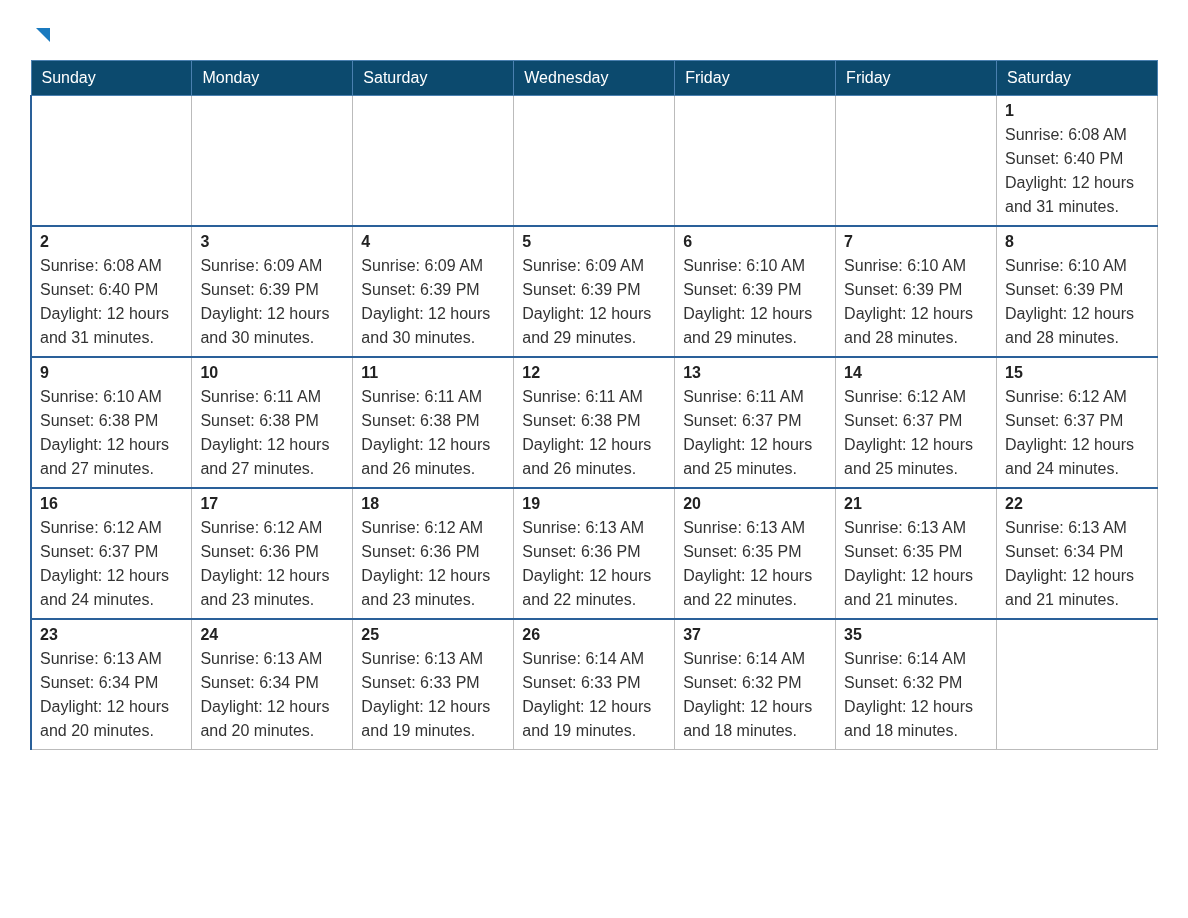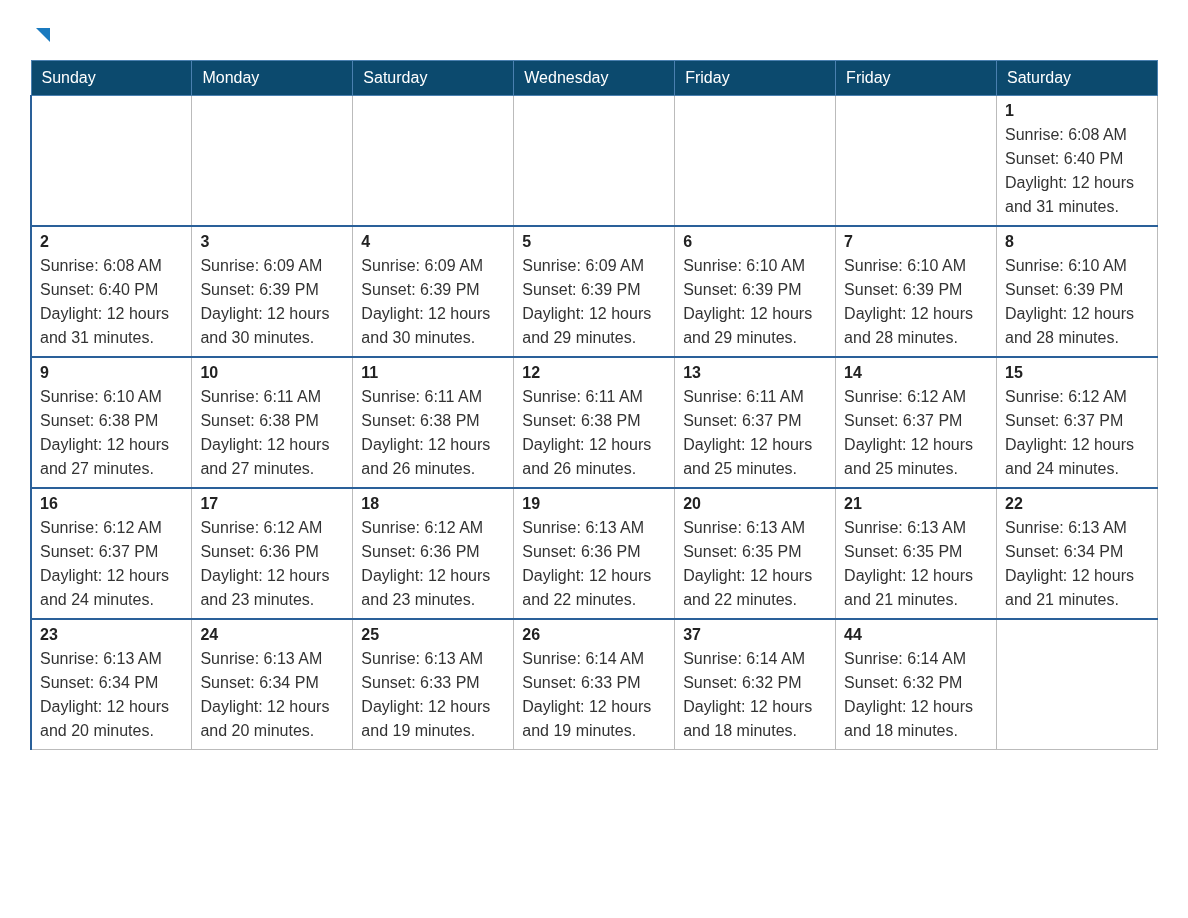--- a/index.html
+++ b/index.html
@@ -311,21 +311,21 @@
 and 19 minutes.</div>
         </td>
         <td>
           <div class="day-number">37</div>
           <div class="day-info" style="white-space: pre-line;">Sunrise: 6:14 AM
 Sunset: 6:32 PM
 Daylight: 12 hours
 and 18 minutes.</div>
         </td>
         <td>
-          <div class="day-number">44</div>
+          <div class="day-number">35</div>
           <div class="day-info" style="white-space: pre-line;">Sunrise: 6:14 AM
 Sunset: 6:32 PM
 Daylight: 12 hours
 and 18 minutes.</div>
         </td>
         <td class="empty-cell"></td>
       </tr>
     </tbody>
 </table>
 

